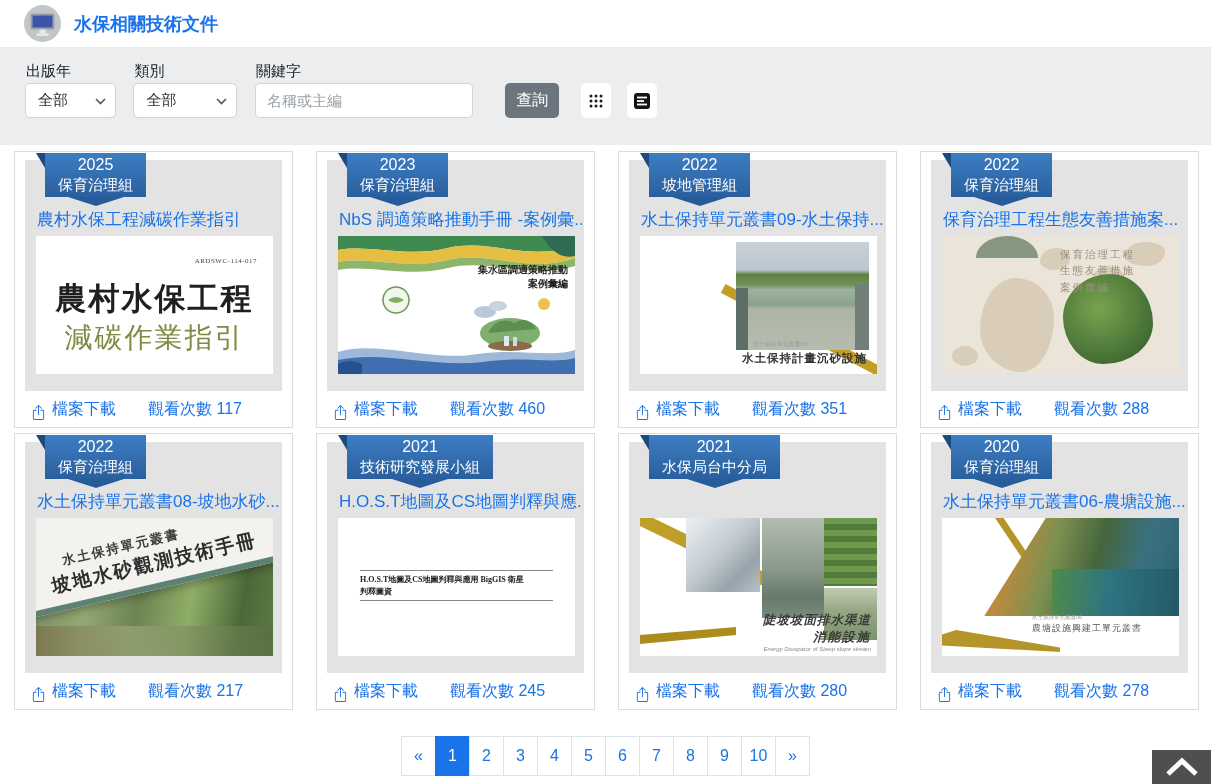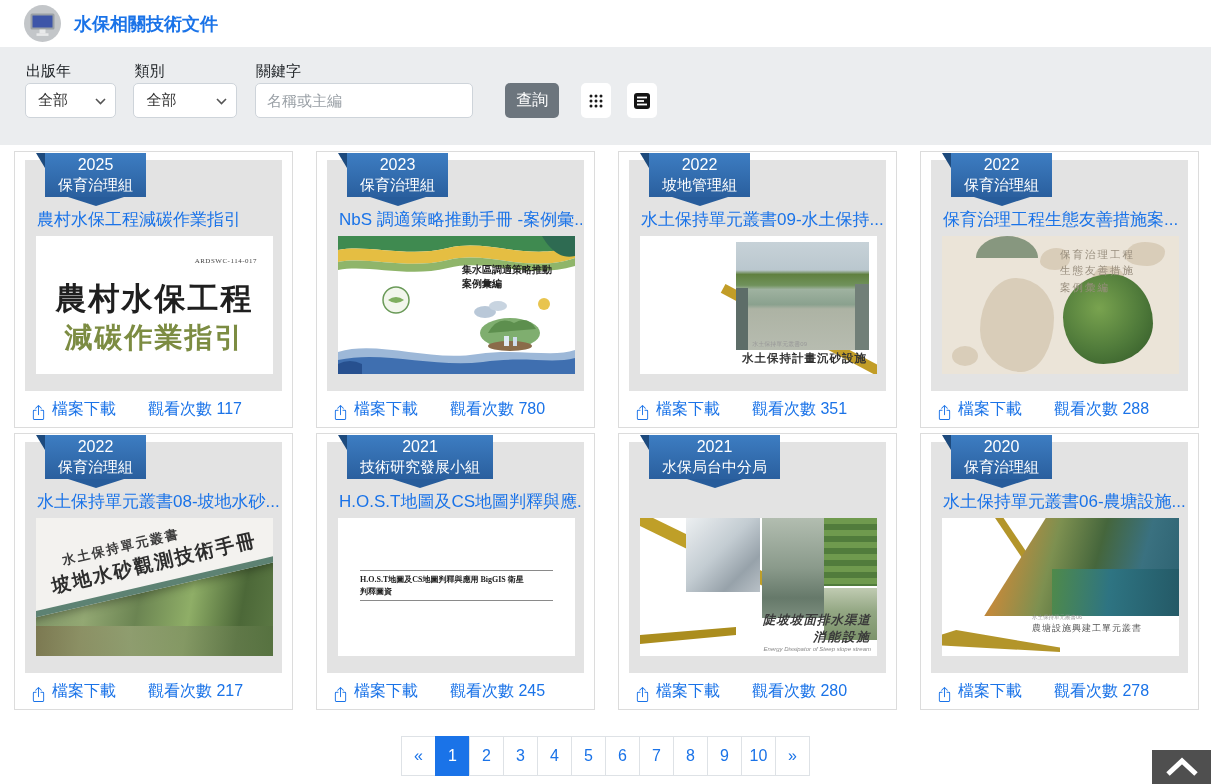--- a/index.html
+++ b/index.html
@@ -58,25 +58,25 @@
                  padding-left:16px; background:#fff; }
   .dl { display:inline-flex; align-items:flex-end; gap:6px; color:#1a73e8; font-size:16px; }
   .views { color:#1a73e8; font-size:16px; margin-left:32px; }
 
   
   
   .c1-code { position:absolute; top:21px; right:16px; font-size:7px; letter-spacing:.5px; color:#444;
              font-family:"Liberation Serif","DejaVu Serif",serif; }
   .c1-t1 { position:absolute; top:42px; left:0; right:0; text-align:center; font-size:31px; font-weight:700;
            color:#1f1f1f; letter-spacing:2px; }
-  .c1-t2 { position:absolute; top:83px; left:0; right:0; text-align:center; font-size:28px; font-weight:700;
+  .c1-t2 { position:absolute; top:83px; left:0; right:0; text-align:center; font-size:28px; font-weight:400;
            color:#7c8c42; letter-spacing:2px; }
 
   
-  .c2-t { position:absolute; top:27px; left:124px; width:106px; text-align:left; z-index:2;
+  .c2-t { position:absolute; top:27px; left:124px; width:106px; text-align:right; z-index:2;
           font-size:10px; font-weight:700; color:#222; line-height:1.4; }
 
   
   .c3-photo { position:absolute; top:6px; right:8px; width:133px; height:108px;
       background:linear-gradient(180deg,#c7d2d8 0%,#bac7ce 26%,#60803f 30%,#70925b 40%,#9fb2a0 44%,#8aa18e 58%,#adb3a4 62%,#b7bcb0 100%); }
   .c3-photo::before { content:""; position:absolute; left:0; bottom:0; width:12px; height:62px; background:#5d6d68; }
   .c3-photo::after  { content:""; position:absolute; right:0; bottom:0; width:14px; height:66px; background:#717f78; }
   .c3-ribbon { position:absolute; width:190px; height:10px; background:#c29d27; transform:rotate(28deg);
                left:72px; top:92px; }
   .c3-small { position:absolute; bottom:25px; right:70px; font-size:6px; color:#999; }
@@ -281,21 +281,21 @@
         </div>
       </div>
       <div class="card-footer">
         <a class="dl">
           <svg width="15" height="15" viewBox="0 0 16 16" fill="#1a73e8">
             <path d="M3.5 6a.5.5 0 0 0-.5.5v8a.5.5 0 0 0 .5.5h9a.5.5 0 0 0 .5-.5v-8a.5.5 0 0 0-.5-.5h-2a.5.5 0 0 1 0-1h2A1.5 1.5 0 0 1 14 6.5v8a1.5 1.5 0 0 1-1.5 1.5h-9A1.5 1.5 0 0 1 2 14.5v-8A1.5 1.5 0 0 1 3.5 5h2a.5.5 0 0 1 0 1h-2z"></path>
             <path d="M7.646.146a.5.5 0 0 1 .708 0l3 3a.5.5 0 0 1-.708.708L8.5 1.707V10.5a.5.5 0 0 1-1 0V1.707L5.354 3.854a.5.5 0 1 1-.708-.708l3-3z"></path>
           </svg>
           <span>檔案下載</span>
         </a>
-        <span class="views"><span>觀看次數</span> <span>780</span></span>
+        <span class="views"><span>觀看次數</span> <span>460</span></span>
       </div>
     </article>
 
     <article class="card">
       <div class="ribbon">
         <div class="rb-year">2022</div>
         <div class="rb-group">坡地管理組</div>
       </div>
       <div class="panel"></div>
       <a class="card-title">水土保持單元叢書09-水土保持...</a>

